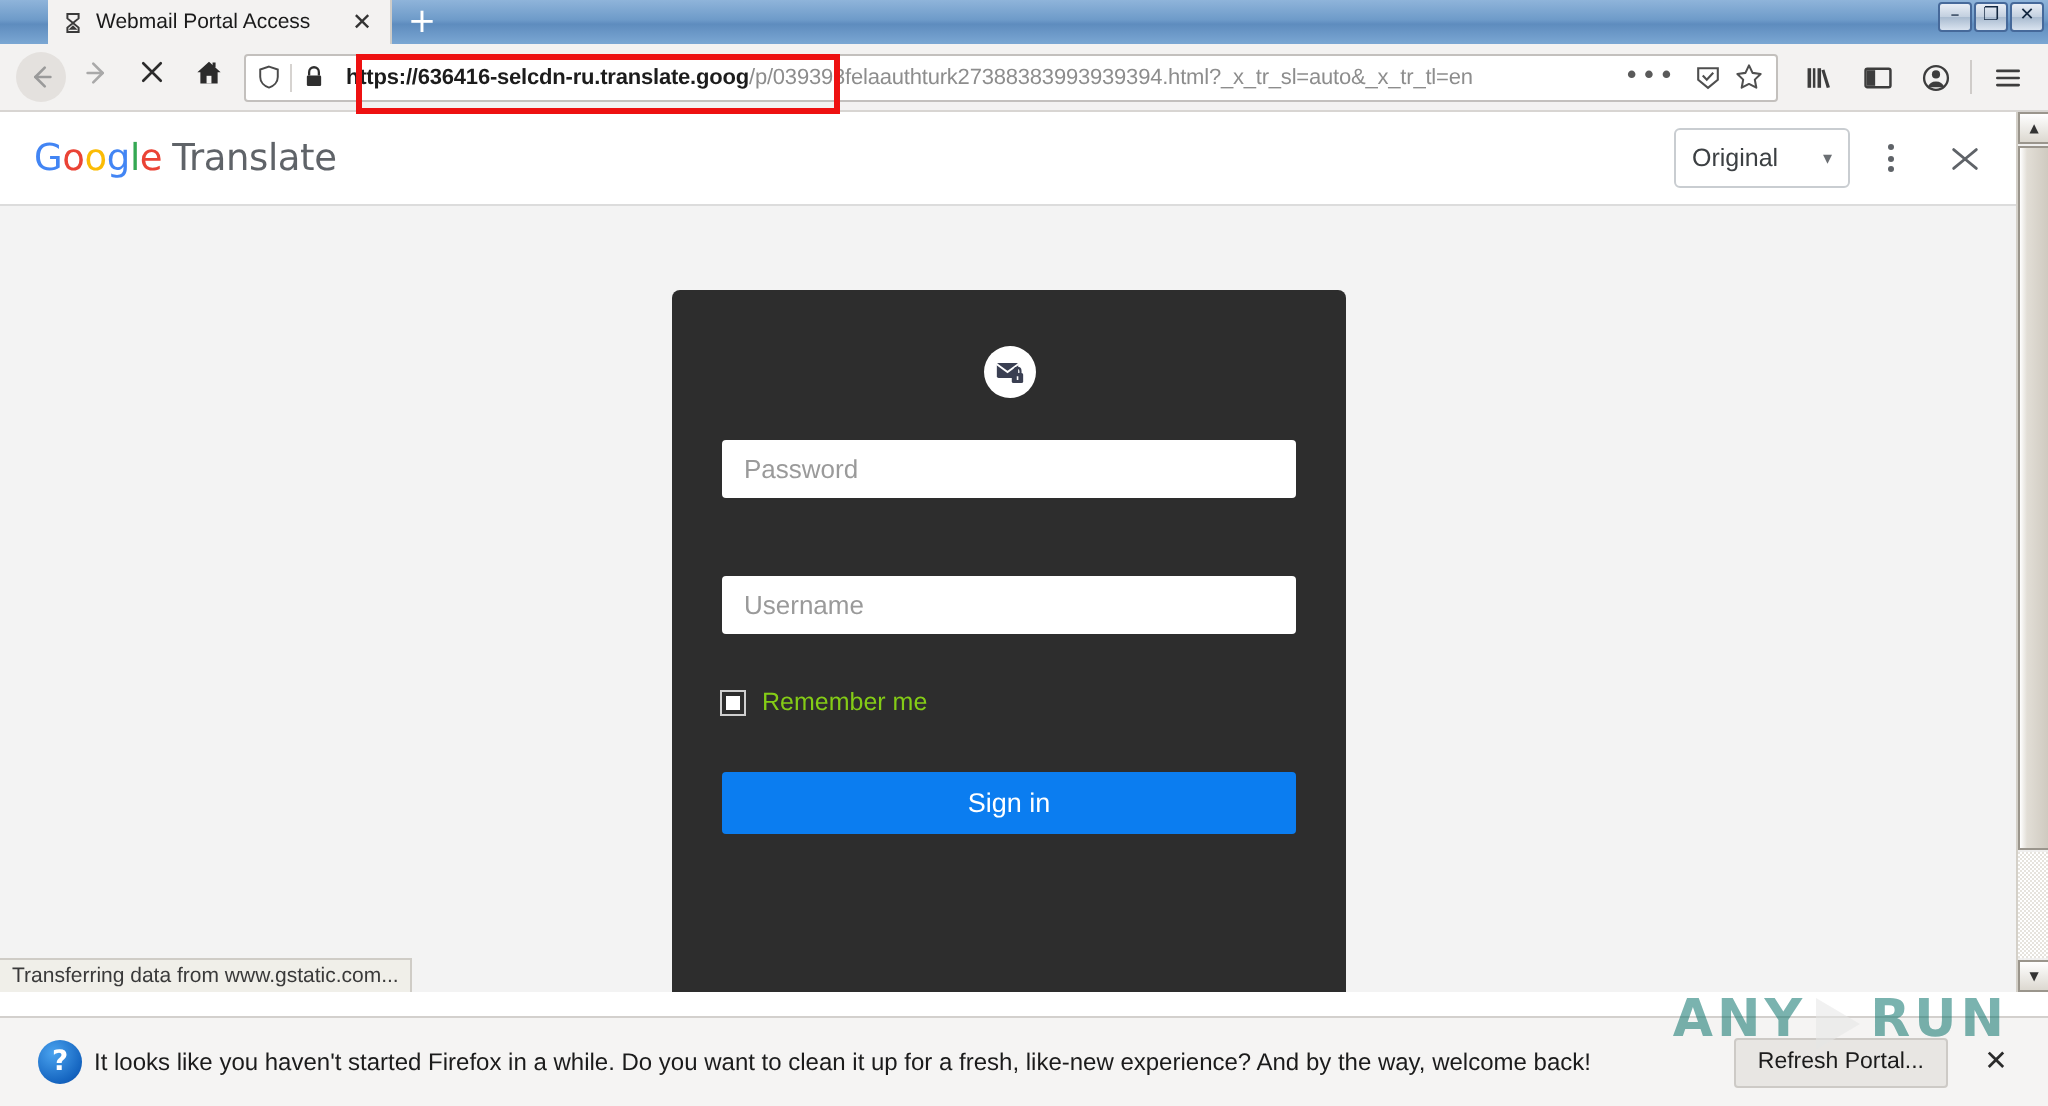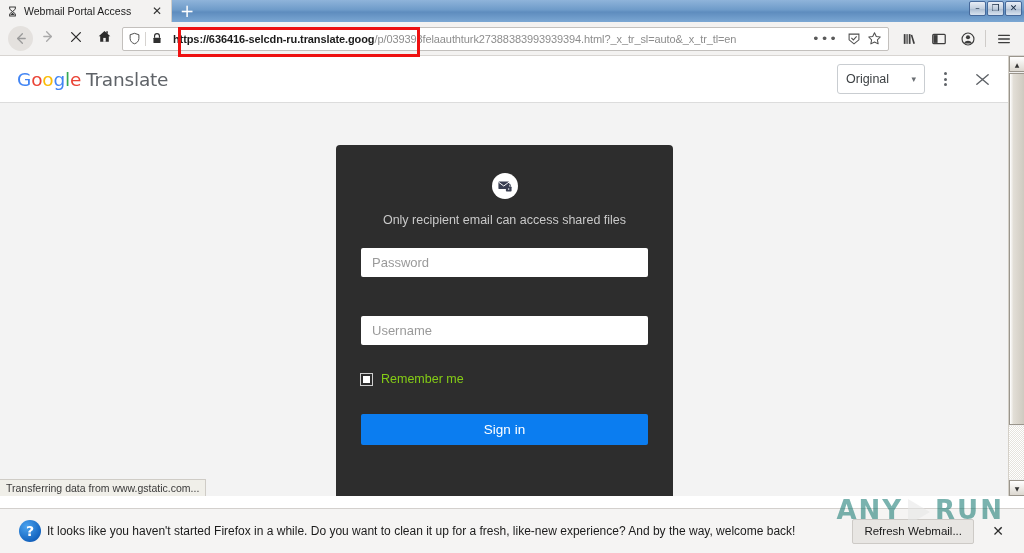--- a/index.html
+++ b/index.html
@@ -10,21 +10,21 @@
   }
   #app { position: relative; width: 1024px; height: 553px; overflow: hidden; }
 
   
   .titlebar {
     position: absolute; left: 0; top: 0; width: 1024px; height: 22px;
     background: linear-gradient(to bottom, #8fb4da 0%, #6e9bc9 45%, #5e8cbe 55%, #7ba7d3 100%);
     display: flex; align-items: flex-start;
   }
   .tabstrip {
-    position: absolute; left: 0; top: 0; height: 22px; display: flex; align-items: flex-end;
+    position: absolute; left: 0; top: 0; height: 22px; display: flex; align-items: flex-end; padding-left: 24px;
   }
   .tab {
     display: flex; align-items: center; gap: 6px;
     height: 22px; padding: 0 8px 0 7px;
     background: #f3f2f1; border-right: 1px solid #cfcdc9;
     min-width: 172px;
   }
   .tab-fav { width: 11px; height: 11px; flex: 0 0 11px; position: relative; }
   .tab-fav svg { display:block; }
   .tab-title {
@@ -419,21 +419,20 @@
     <div class="card">
       <div class="lock-badge">
         <svg width="16" height="16" viewBox="0 0 18 18">
           <rect x="1.6" y="4" width="12" height="8.4" rx="1" fill="#3a3f52"></rect>
           <path d="M1.6 4.6 L7.6 9 L13.6 4.6" stroke="#ffffff" stroke-width="1.1" fill="none"></path>
           <rect x="10" y="9.6" width="6.4" height="5.6" rx="0.9" fill="#3a3f52"></rect>
           <path d="M11.5 9.6 V8.4 a1.7 1.7 0 0 1 3.4 0 V9.6" stroke="#3a3f52" stroke-width="1.2" fill="none"></path>
           <rect x="12.8" y="11.4" width="0.9" height="2.1" fill="#ffffff"></rect>
         </svg>
       </div>
-      <div class="card-sub">Only recipient email can access shared files</div>
 
       <input class="field f2" type="password" placeholder="Password" style="">
       <input class="field f1" type="text" placeholder="Username" style="">
 
       <div class="remember">
         <span class="cbox"></span>
         <span class="rem-label">Remember me</span>
       </div>
 
       <button class="signin">Sign in</button>
@@ -453,17 +452,17 @@
 
   <div class="watermark">
     <span>ANY</span>
     <span class="wm-tri"></span>
     <span>RUN</span>
   </div>
 
   <div class="notify">
     <div class="notify-ic">?</div>
     <div class="notify-txt">It looks like you haven't started Firefox in a while. Do you want to clean it up for a fresh, like-new experience? And by the way, welcome back!</div>
-    <div class="notify-btn">Refresh Webmail...</div>
+    <div class="notify-btn">Refresh Portal...</div>
     <div class="notify-close">✕</div>
   </div>
 
 </div>
 
 </body></html>

